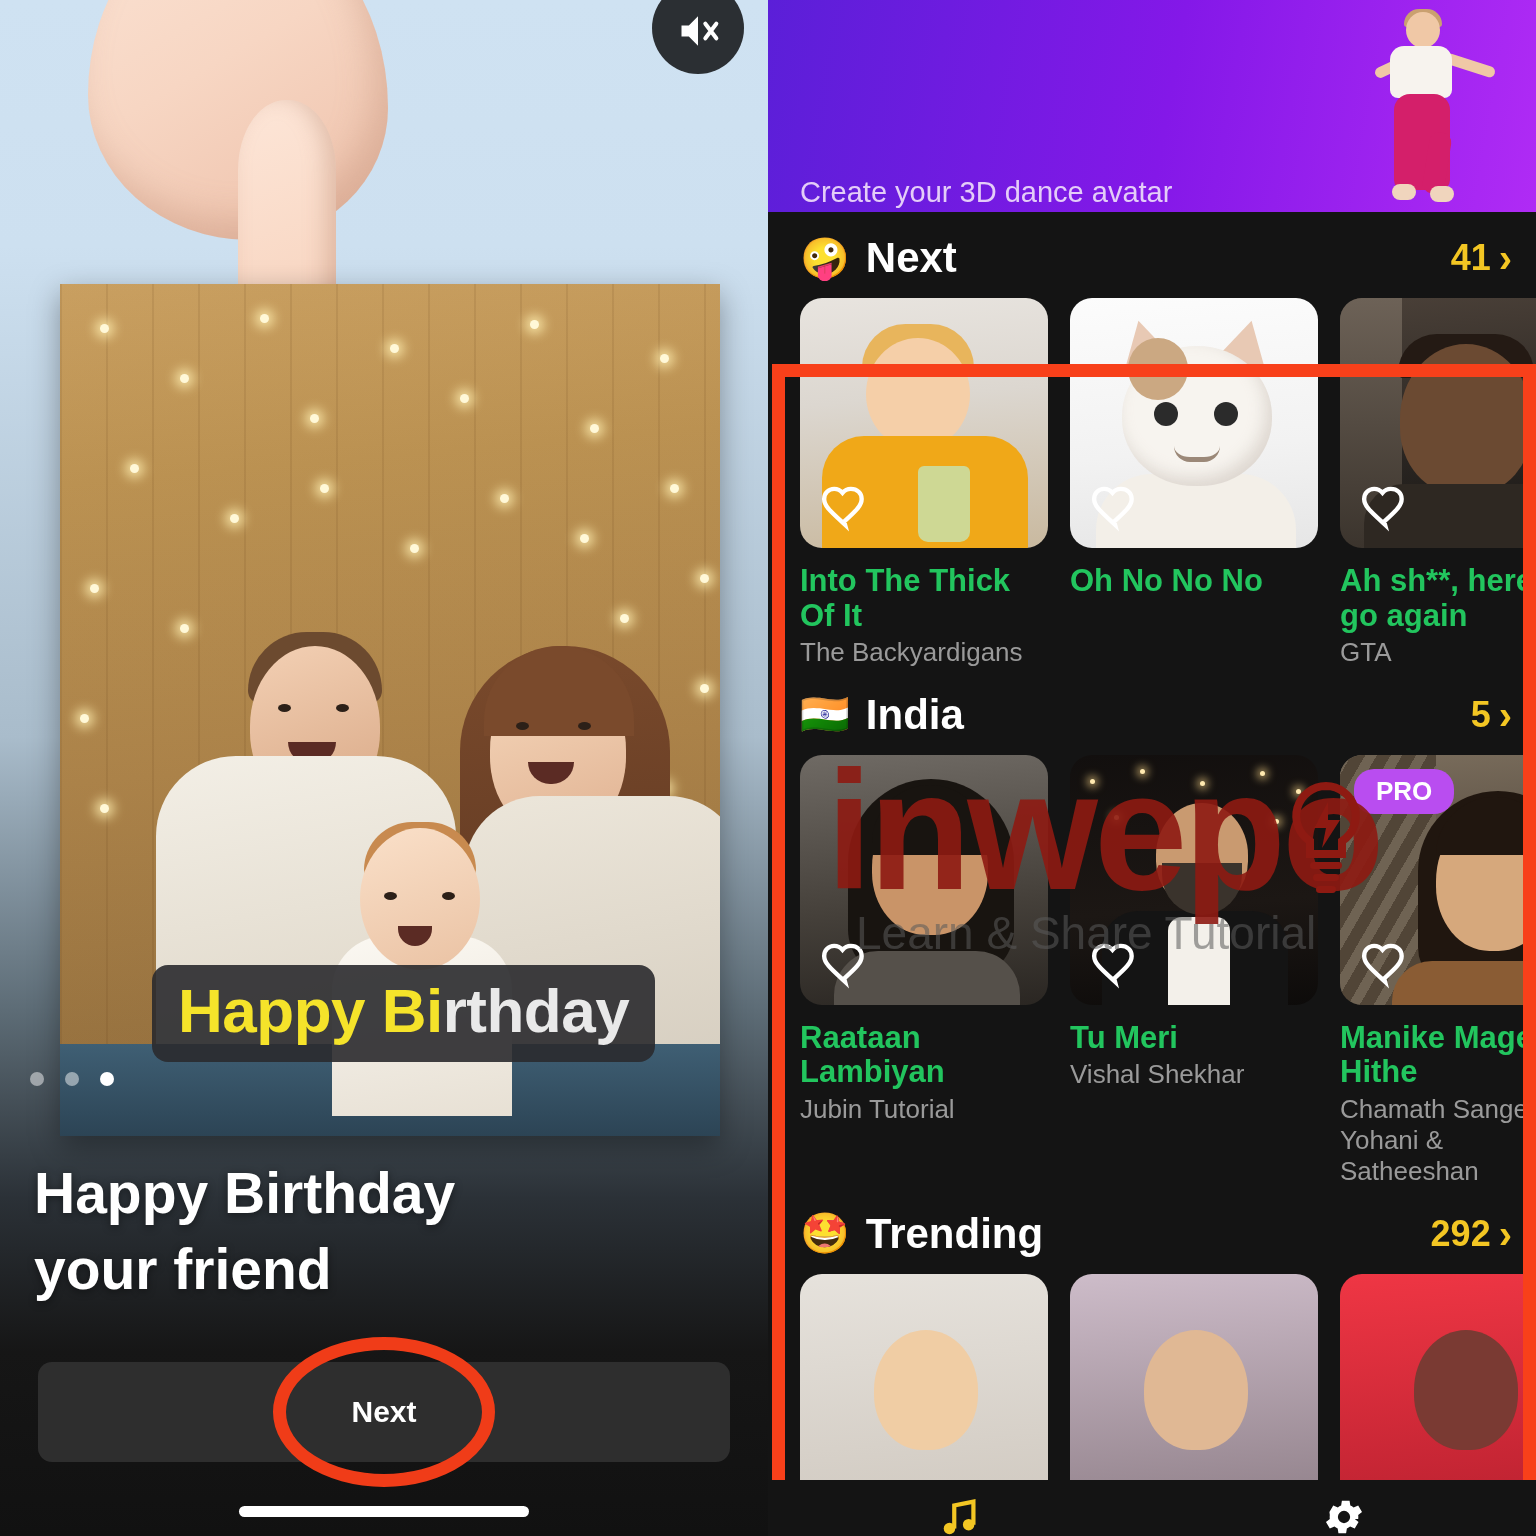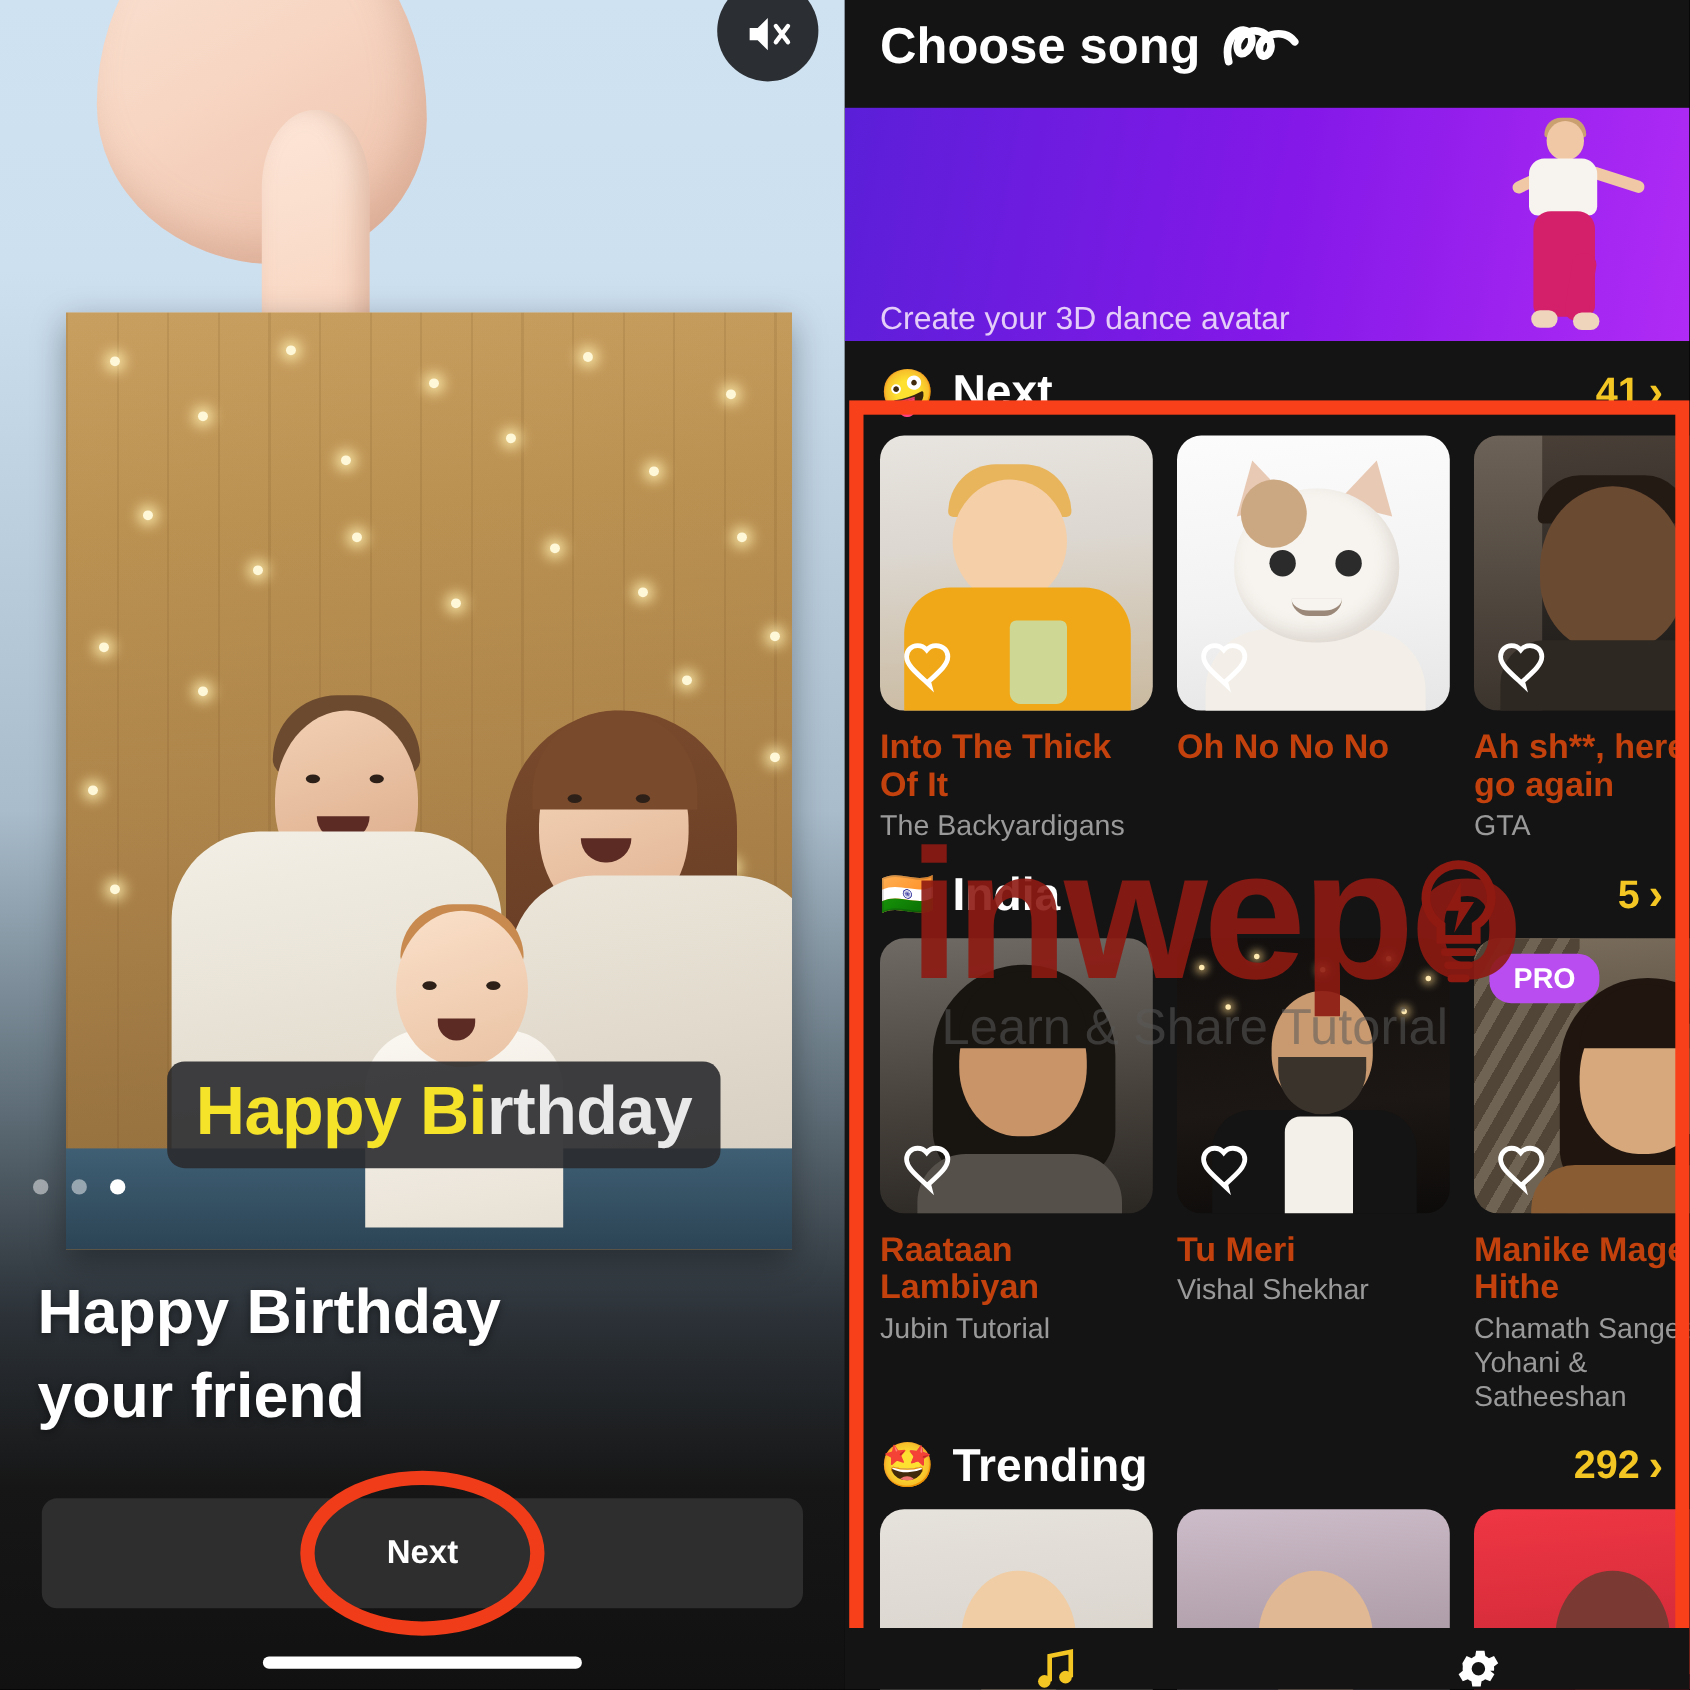--- a/index.html
+++ b/index.html
@@ -163,21 +163,21 @@
   .chev{ font-size:40px; line-height:.9; }
 
   .row{ display:flex; gap:22px; padding:0 0 0 32px; }
   .card{ width:248px; flex:0 0 248px; }
   .thumb{ position:relative; width:248px; height:250px; border-radius:22px;
      overflow:hidden; background:#333; }
   .heart{ position:absolute; left:20px; bottom:16px; width:50px; height:50px; z-index:4; }
   .pro{ position:absolute; left:14px; top:14px; z-index:4;
      background:#b94df0; color:#fff; font-size:26px; font-weight:700;
      padding:7px 22px; border-radius:20px; }
-  .c-title{ color:#c2410c; font-size:31px; font-weight:700; margin:16px 0 4px;
+  .c-title{ color:#22c55e; font-size:31px; font-weight:700; margin:16px 0 4px;
      line-height:1.12; }
   .c-sub{ color:#9a9a9a; font-size:26px; line-height:1.2; }
 
   
   .t-boy{ background:linear-gradient(175deg,#e8e4df 0%,#dcd7d0 40%,#c9b99f 100%); }
   .boy-face{ position:absolute; left:66px; top:40px; width:104px; height:112px;
      border-radius:50%; background:#f5cfa8; }
   .boy-hair{ position:absolute; left:62px; top:26px; width:112px; height:48px;
      border-radius:56px 56px 6px 6px; background:#e8b55c; }
   .boy-hood{ position:absolute; left:22px; top:138px; width:206px; height:130px;
@@ -357,27 +357,20 @@
     <div class="next-wrap">
       <button class="next-btn">Next</button>
     </div>
     <div class="next-circle"></div>
     <div class="home-ind"></div>
   </div>
 
   <div class="right-panel">
 
 
-    <div class="page-title">
-      <span>Choose song</span>
-      <svg width="74" height="46" viewBox="0 0 74 46">
-        <path d="M8 38 C2 14, 22 2, 28 14 C33 25, 18 38, 16 26 C14 12, 36 4, 44 16
-                 C52 28, 38 40, 36 28 C34 14, 58 6, 68 20" stroke="#fff" stroke-width="7" fill="none" stroke-linecap="round"></path>
-      </svg>
-    </div>
 
     <div class="promo">
       <div class="promo-s">Create your 3D dance avatar</div>
       <div class="dancer">
         <div class="d-arm1"></div>
           <div class="d-arm2"></div>
         <div class="d-hair"></div>
           <div class="d-head"></div>
         <div class="d-top"></div>
           <div class="d-legs"></div>

